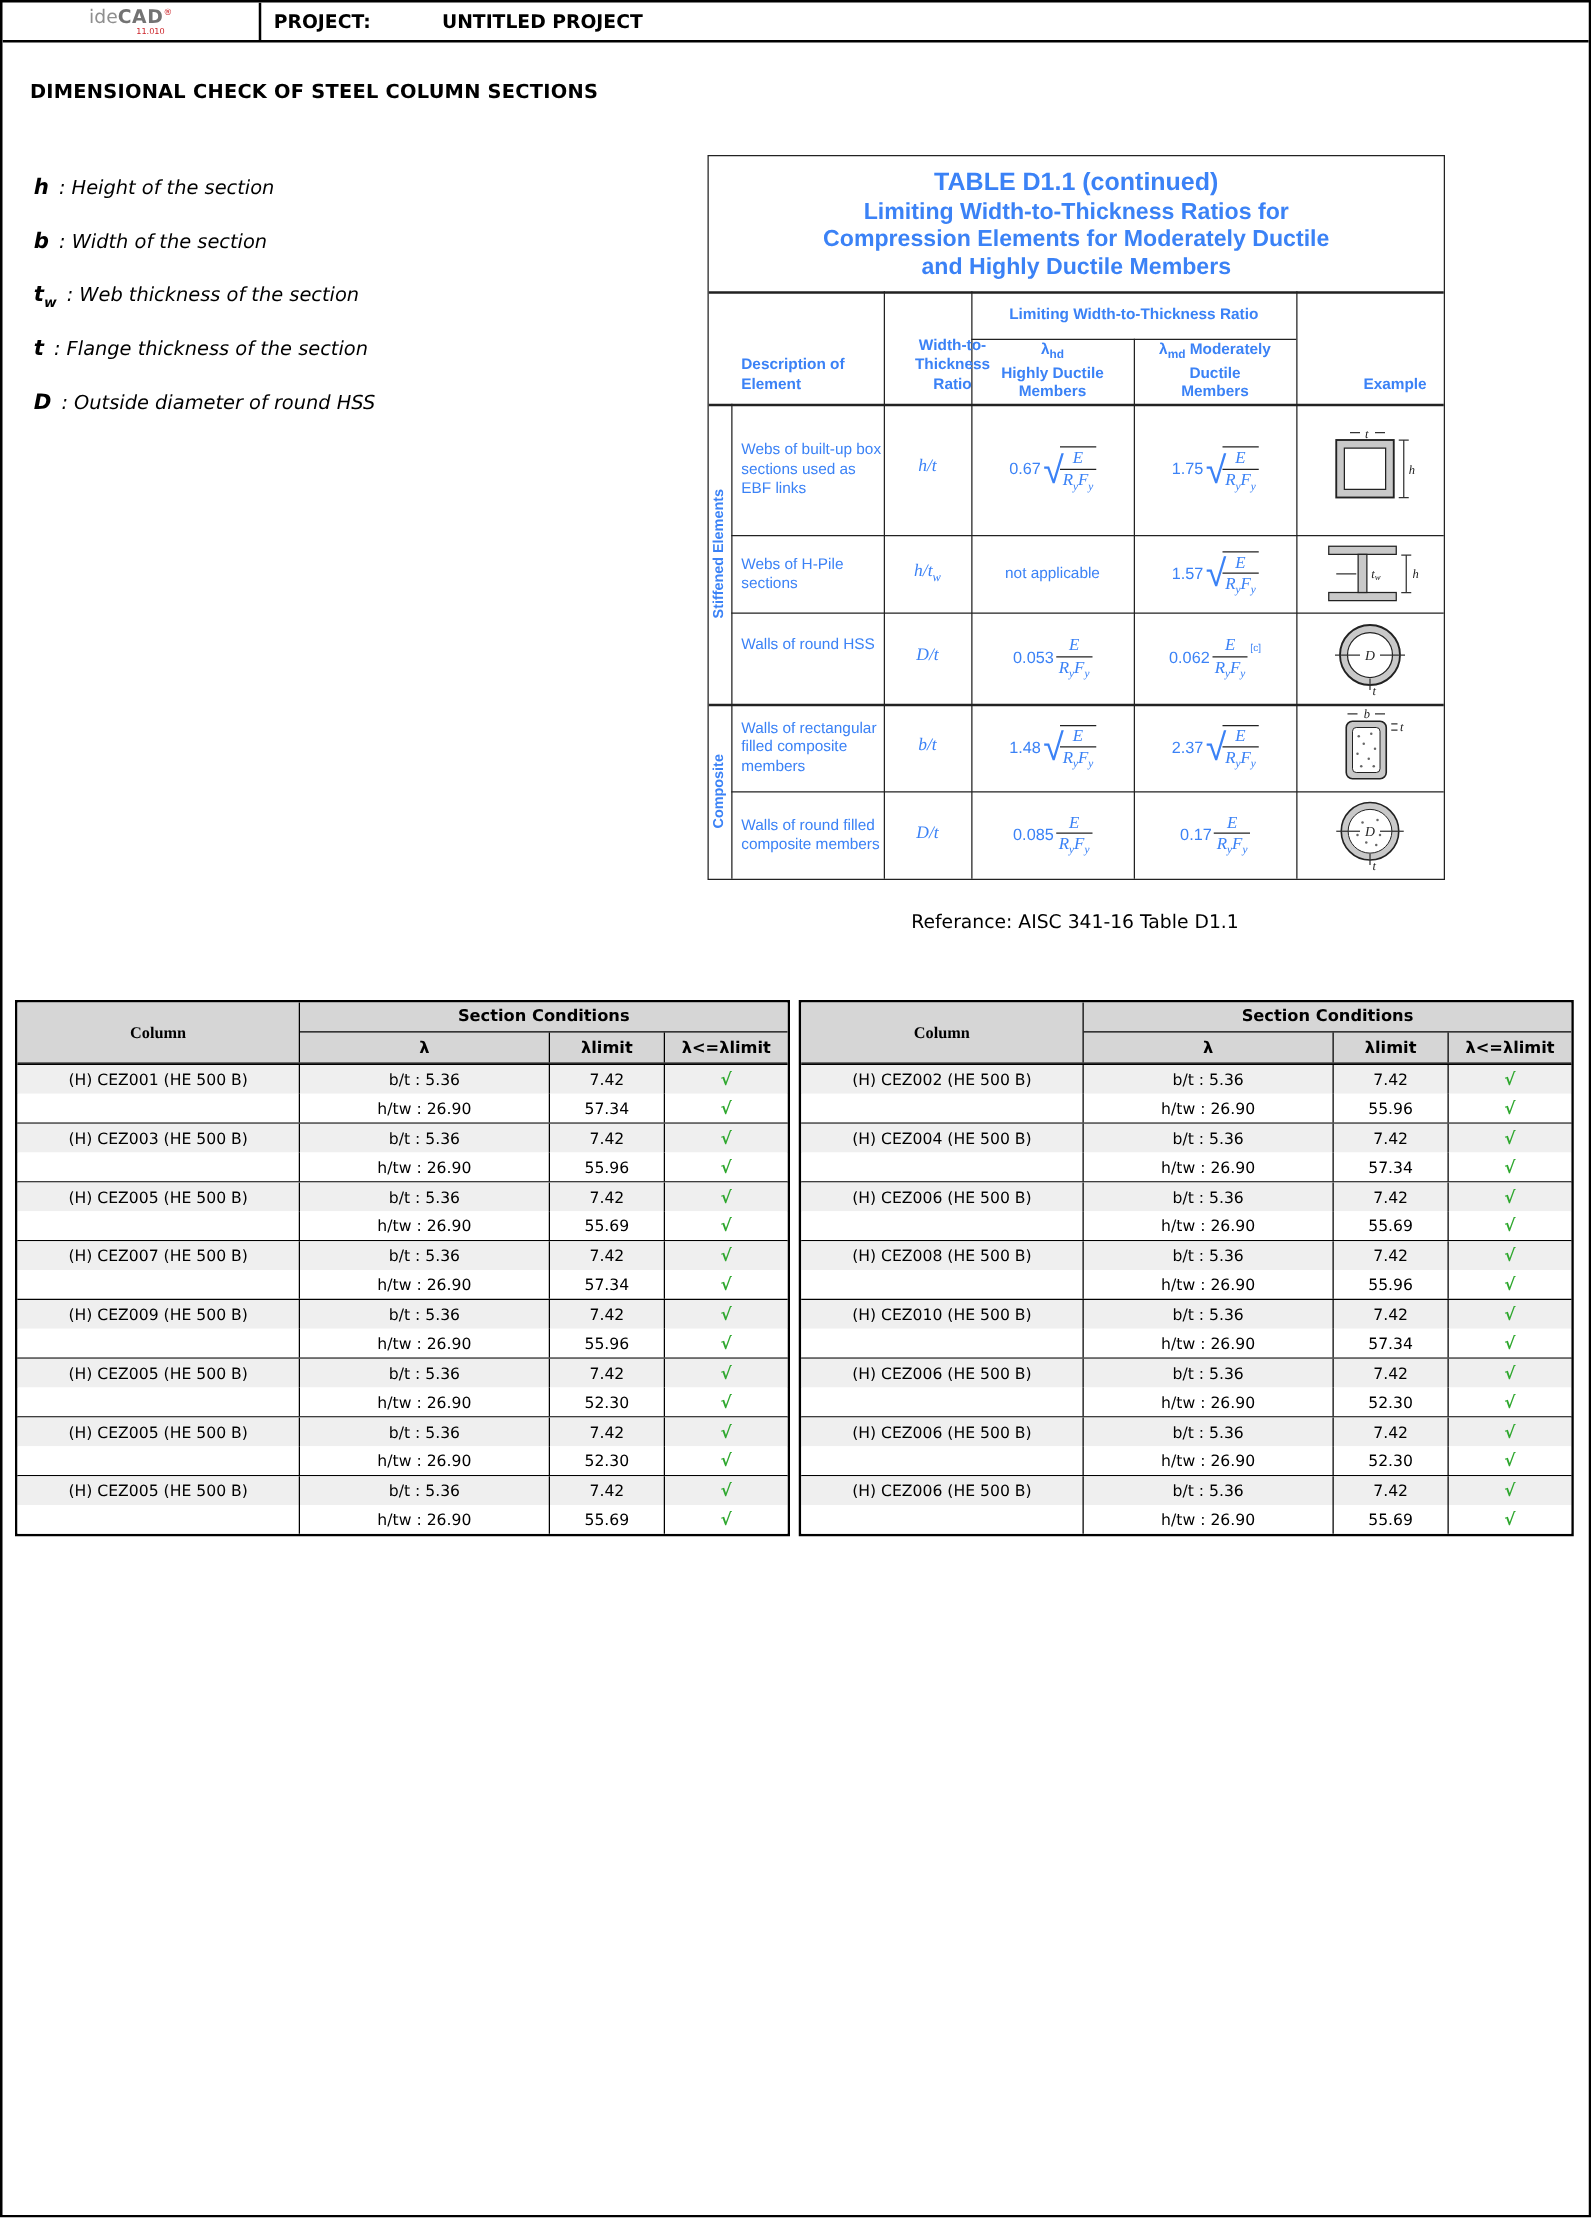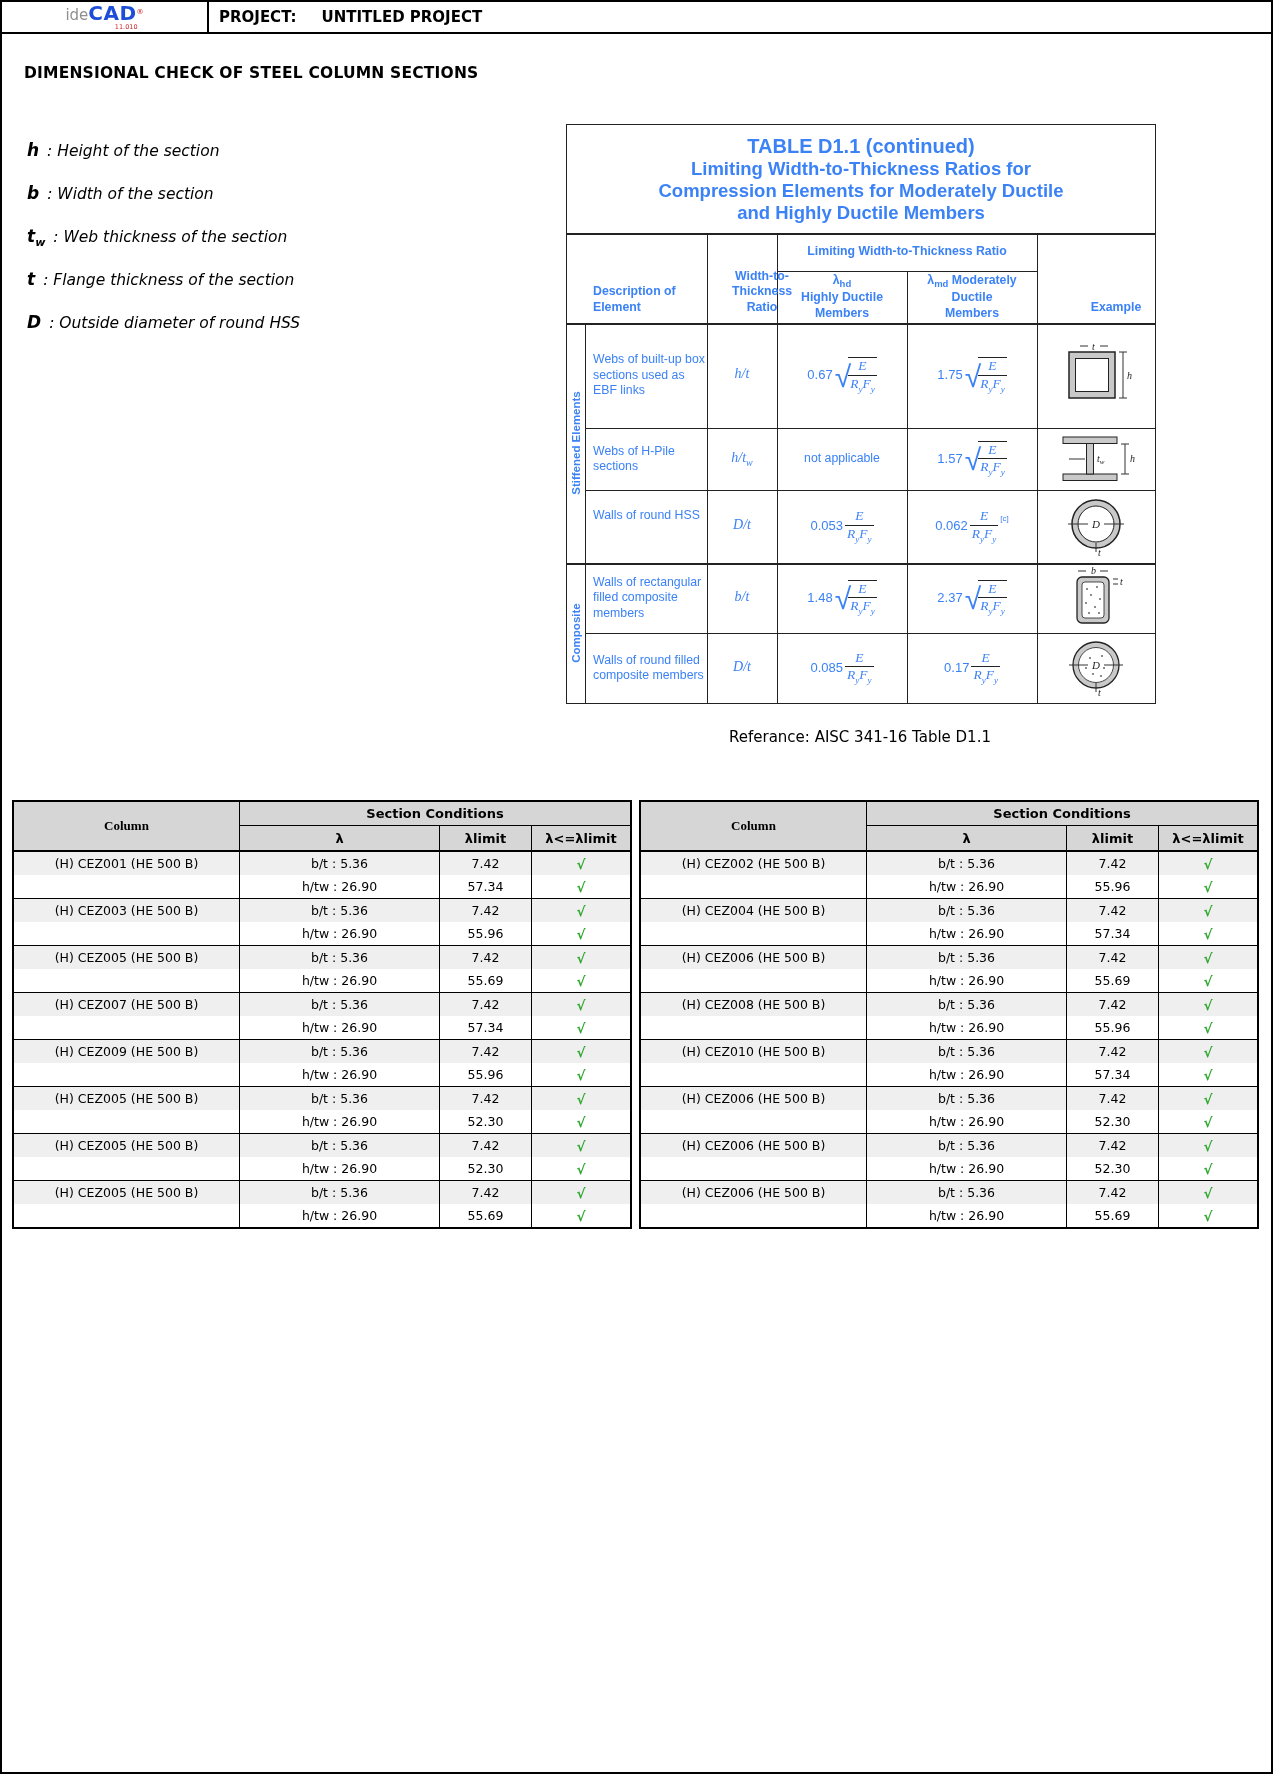--- a/index.html
+++ b/index.html
@@ -4,26 +4,26 @@
 <style>
   html,body{margin:0;padding:0;background:#fff;}
   .page{position:relative;width:1273px;height:1774px;background:#fff;border:2px solid #000;box-sizing:border-box;
         font-family:"DejaVu Sans",sans-serif;color:#000;overflow:hidden;}
   
   .topbar{position:absolute;left:0;top:0;right:0;height:30px;border-bottom:2px solid #000;display:flex;}
   .logo-cell{width:205px;border-right:2px solid #000;display:flex;align-items:center;justify-content:center;}
   .logo{display:inline-block;text-align:right;line-height:1;}
   .logo .l1{white-space:nowrap;}
   .logo .ide{color:#8f8f8f;font-size:15px;}
-  .logo .cad{color:#1d4ed8;font-weight:bold;font-size:20px;letter-spacing:.5px;}
+  .logo .cad{color:#737373;font-weight:bold;font-size:15px;letter-spacing:.5px;}
   .logo .reg{color:#cc2328;font-size:7px;vertical-align:super;}
   .logo .ver{color:#cc2328;font-size:6.5px;margin-top:1px;margin-right:6px;}
   .proj-cell{flex:1;display:flex;align-items:center;font-weight:bold;font-size:15px;}
   .proj-label{padding-left:10px;}
-  .proj-name{margin-left:25px;}
+  .proj-name{margin-left:57px;}
   
   .page-title{position:absolute;left:22px;top:62px;font-weight:bold;font-size:15.5px;letter-spacing:.2px;}
   .legend{position:absolute;left:25px;top:138px;}
   .leg{margin-bottom:19px;font-style:italic;font-size:15.5px;height:24px;white-space:nowrap;}
   .leg .sym{font-weight:bold;font-size:17px;}
   .leg .sym sub{font-size:11px;}
   .leg .txt{margin-left:8px;}
   
   .figure{position:absolute;left:564px;top:122px;width:588px;height:578px;border:1.5px solid #222;
           box-sizing:content-box;font-family:"Liberation Sans",sans-serif;color:#3b82f6;}

